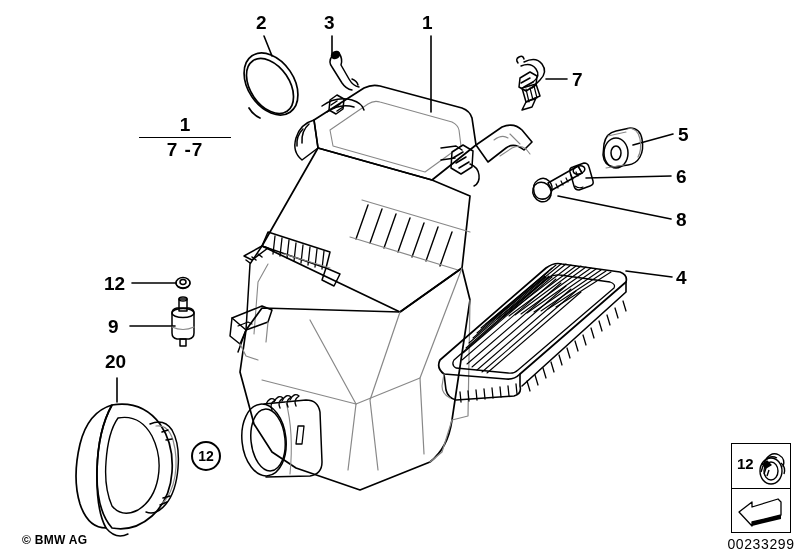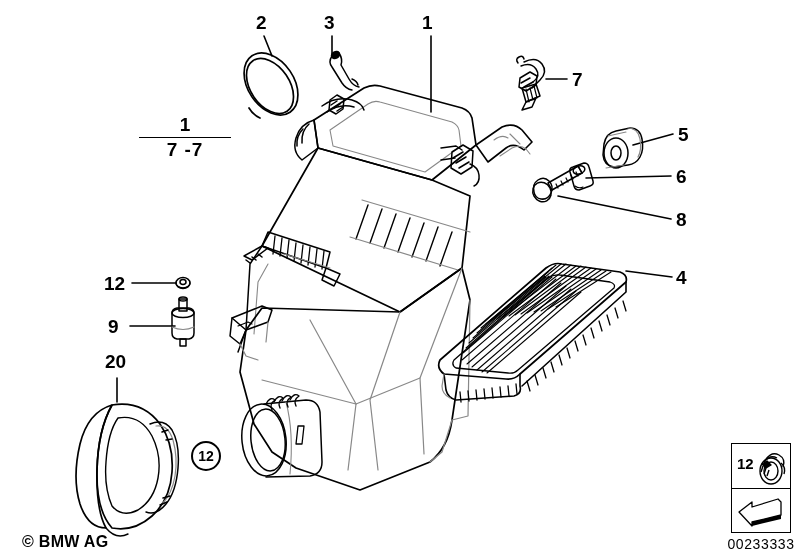--- a/index.html
+++ b/index.html
@@ -6,21 +6,21 @@
   body{width:799px;height:559px;overflow:hidden;
        font-family:"Liberation Sans", sans-serif;color:#000;}
   #page{position:relative;width:799px;height:559px;background:#fff;}
   svg{position:absolute;left:0;top:0;}
   .lbl{position:absolute;font-weight:bold;font-size:19px;line-height:19px;
        font-family:"Liberation Sans", sans-serif;color:#000;white-space:nowrap;}
   .legend{position:absolute;left:139px;top:114px;width:92px;text-align:center;}
   .legend .top{font-weight:bold;font-size:19px;line-height:21px;}
   .legend .bar{height:0;border-top:1.6px solid #000;margin:2px 0 1px 0;}
   .legend .bot{font-weight:bold;font-size:19px;line-height:21px;letter-spacing:1px;}
-  .copy{position:absolute;left:22px;top:533px;font-weight:bold;font-size:16px;
+  .copy{position:absolute;left:22px;top:533px;font-weight:bold;font-size:12px;
         letter-spacing:.3px;}
   .dbox{position:absolute;left:731px;top:443px;width:58px;height:88px;
         border:1.3px solid #000;background:#fff;}
   .dbox .row1{position:relative;height:44px;border-bottom:1.3px solid #000;}
   .dbox .row2{position:relative;height:44px;}
   .dbox .n12{position:absolute;left:5px;top:11px;font-weight:bold;font-size:15px;}
   .dnum{position:absolute;left:727px;top:536px;width:68px;text-align:center;
         font-size:14px;letter-spacing:.6px;}
   .circ{position:absolute;width:26px;height:26px;border:2px solid #000;
         border-radius:50%;display:flex;align-items:center;justify-content:center;
@@ -350,15 +350,15 @@
       </svg>
     </div>
     <div class="row2">
       <svg width="50" height="36" viewBox="0 0 50 36" style="position:absolute;left:4px;top:4px;">
         <path d="M3 19 L16 9 L16 14 L42 6 L45 9 L45 22 L16 29 L16 33 Z" fill="#fff" stroke="#000" stroke-width="1.3" stroke-linejoin="round"></path>
           <path d="M16 29 L45 22 L45 26 L16 33 Z" fill="#000"></path>
       </svg>
     </div>
   </div>
 
-  <div class="dnum">00233333</div>
+  <div class="dnum">00233299</div>
 
 </div>
 
 </body></html>

